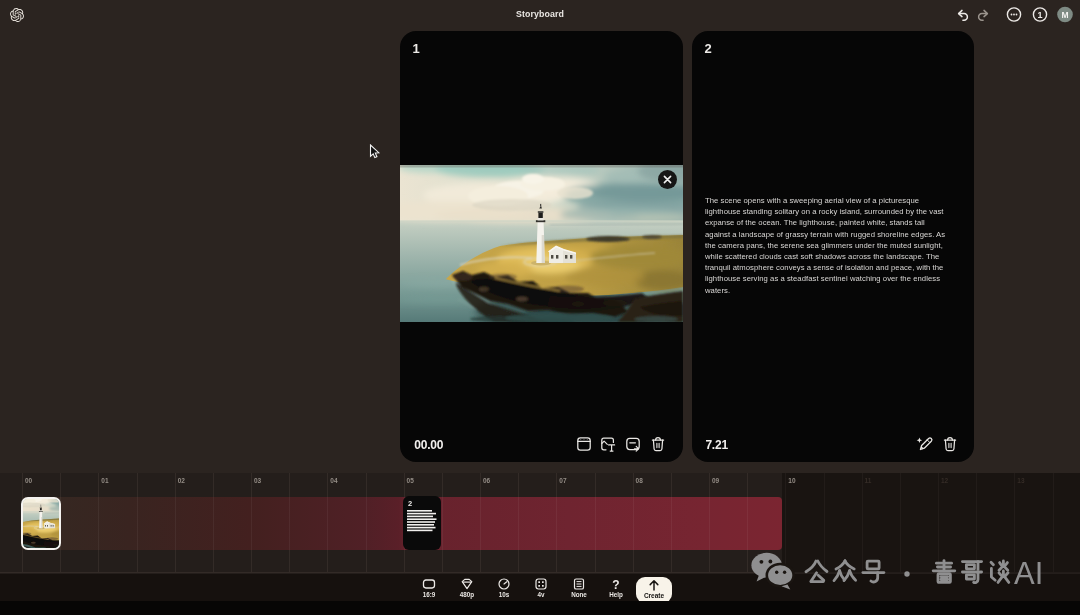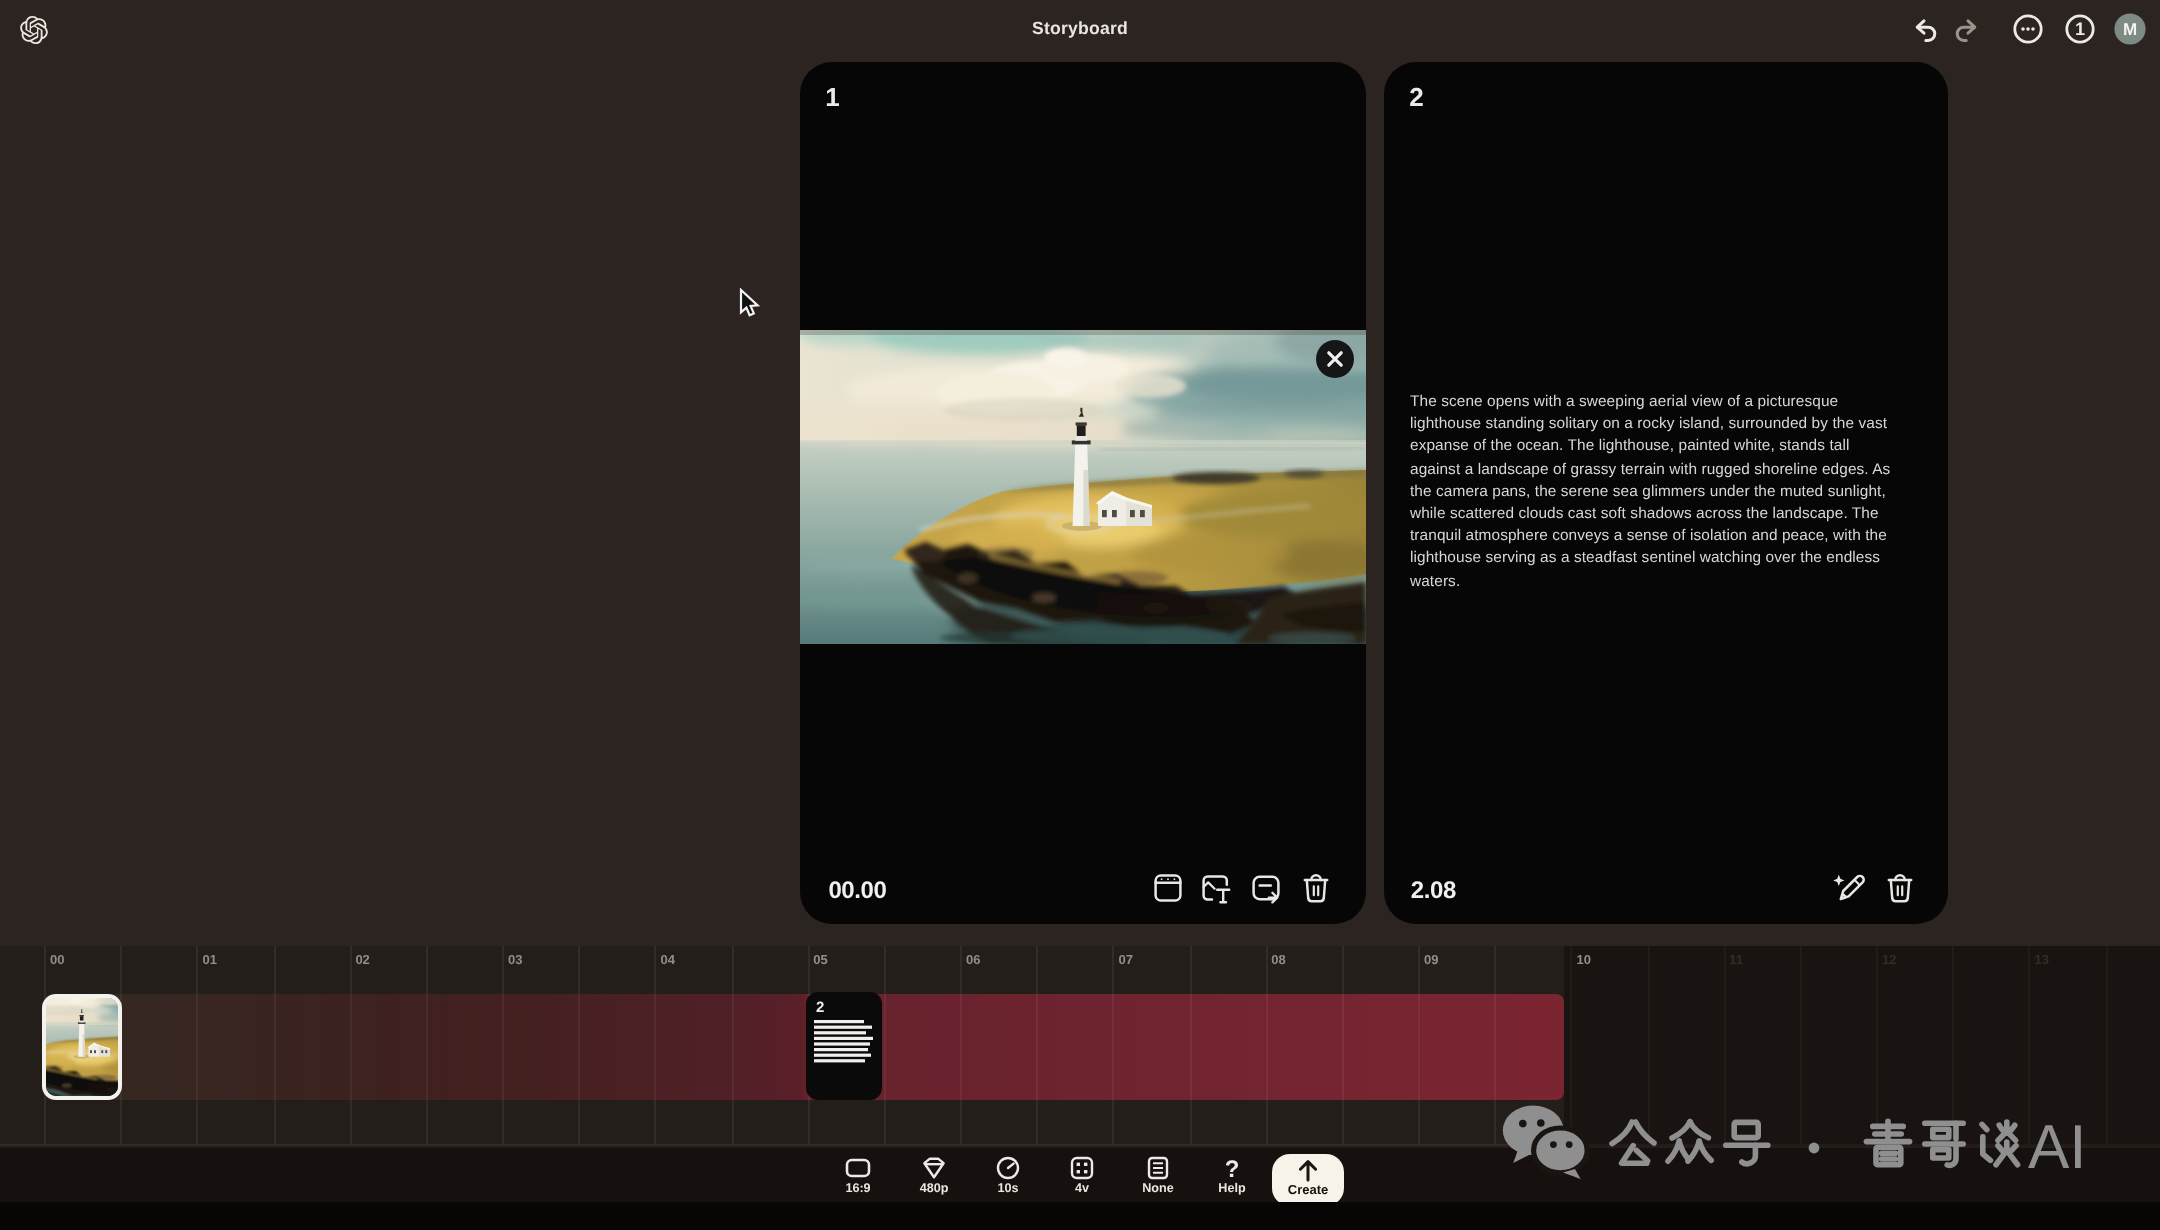--- a/index.html
+++ b/index.html
@@ -118,21 +118,21 @@
         <path d="M-2.4 -4 a2.4 2.4 0 0 1 4.8 0"></path>
         <path d="M-4.6 -4 l0.7 9 a1.8 1.8 0 0 0 1.8 1.6 h4.2 a1.8 1.8 0 0 0 1.8 -1.6 l0.7 -9"></path>
         <path d="M-1.1 -0.8 v4.4 M1.1 -0.8 v4.4" stroke-width="1.1"></path>
       </g>
     </g>
   </svg>
 </div>
 
 <div class="abs card" id="card2">
   <div class="abs cardnum" style="left:12.6px;top:9.5px;">2</div>
-  <div class="abs time" style="left:13.4px;top:406.5px;">2.08</div>
+  <div class="abs time" style="left:13.4px;top:406.5px;">7.21</div>
   <svg class="abs" style="left:218px;top:405px" width="50" height="16" viewBox="0 0 50 16">
     <g stroke="#e9e7e4" stroke-width="1.25" fill="none" stroke-linecap="round" stroke-linejoin="round">
 
       <g transform="translate(15,8)">
         <path d="M-4.6 5.5 l1.2 -4 7 -7 a1.9 1.9 0 0 1 2.7 2.7 l-7 7 z M-4.6 5.5 l2.6 -0.9 -1.7 -1.7 z"></path>
         <path d="M2.2 -4.1 l2.6 2.6" stroke-width="1"></path>
         <path d="M-5.6 -6.6 l0.8 2.0 2.0 .8 -2.0 .8 -.8 2.0 -.8 -2.0 -2.0 -.8 2.0 -.8 z" fill="#e9e7e4" stroke="none"></path>
       </g>
 
       <g transform="translate(40,8)">

